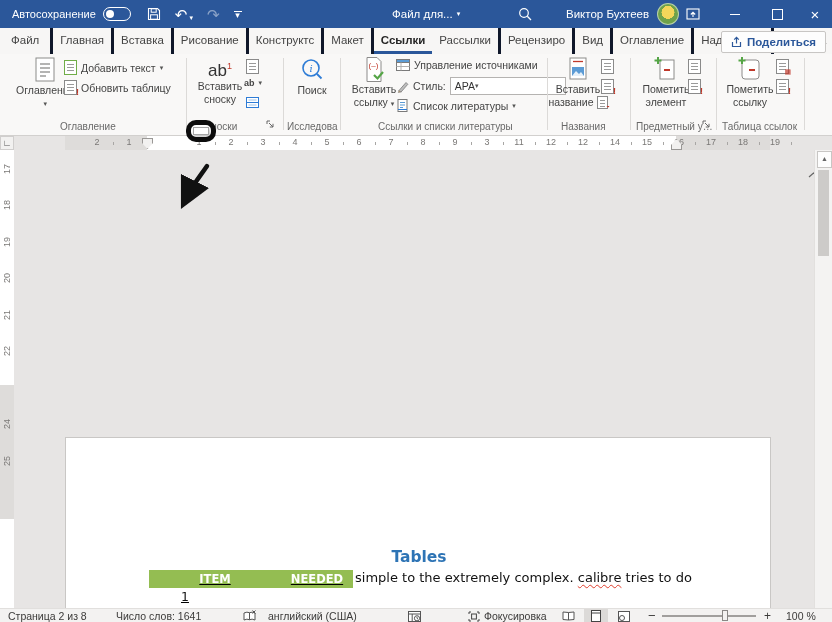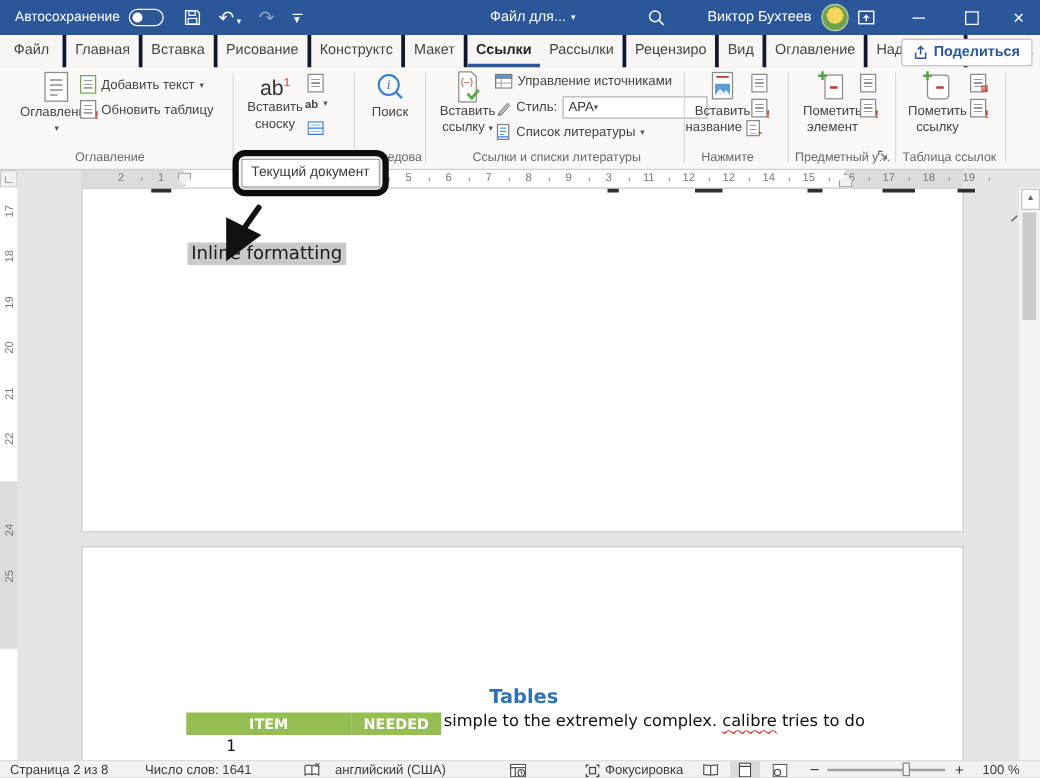--- a/index.html
+++ b/index.html
@@ -64,21 +64,21 @@
   .vr-white2{position:absolute;left:0;top:369px;width:14px;height:91px;background:#fff;}
   .vnum{position:absolute;left:0;width:14px;text-align:center;font-size:9px;color:#7a7876;transform:rotate(-90deg);}
   
   .page{position:absolute;background:#fff;border:1px solid #c9c7c5;box-sizing:border-box;}
   #page1{left:65px;top:150px;width:706px;height:276px;}
   #page2{left:65px;top:437px;width:706px;height:173px;border-bottom:none;}
   .frag{position:absolute;top:0;height:3px;background:#2f2f2f;}
   .sel-text{position:absolute;left:84px;top:43px;font-family:"DejaVu Sans",sans-serif;font-size:14.5px;color:#1b1b1b;background:#c9c9c9;padding:1px 3px;}
   .doc-heading{position:absolute;left:0;top:110px;width:706px;text-align:center;font-family:"DejaVu Sans",sans-serif;
                font-weight:bold;font-size:15.5px;}
-  .doc-table{position:absolute;left:83px;top:132px;width:204px;font-family:"DejaVu Sans",sans-serif;}
+  .doc-table{position:absolute;left:83px;top:132px;width:204px;font-family:"DejaVu Sans",sans-serif;text-decoration:underline;}
   .trow{display:flex;}
   .tcell{box-sizing:border-box;height:18px;line-height:18px;text-align:center;}
   .tcell.c0{width:132px;} .tcell.c1{width:72px;}
   .th .tcell{color:#fff;font-weight:bold;font-size:11.5px;}
   .tb .tcell{font-size:12.5px;color:#111;background:#fff;}
   .doc-para{position:absolute;left:289px;top:131px;width:336px;font-family:"DejaVu Sans",sans-serif;
             font-size:13px;line-height:17.5px;color:#111;}
   .doc-para .l1{text-indent:27px;white-space:nowrap;}
   .doc-para .l2{white-space:nowrap;}
   .sp-err{text-decoration:underline;text-decoration-style:wavy;text-decoration-color:#e03e2d;text-decoration-thickness:1px;text-underline-offset:2px;}
@@ -328,21 +328,21 @@
         </span>
     </div>
     <div class="smallbtn" style="left:601px;top:5px">
         <span class="mini-doc"></span>
       </div>
     <div class="smallbtn" style="left:601px;top:25px">
         <span class="mini-doc">
           <span class="mark">!</span>
         </span>
       </div>
-    <div class="grouplabel" style="left:561px">Нажмите</div>
+    <div class="grouplabel" style="left:561px">Названия</div>
     <div class="gdiv" style="left:630px"></div>
 
     <div class="bigbtn" style="left:640px;top:2px;width:52px">
       <span>
         <svg width="26" height="27" viewBox="0 0 26 27">
             <rect x="7" y="4" width="14" height="19" fill="#fff" stroke="#8c8b8a"></rect>
             <path d="M5 1v7M1.5 4.5h7" stroke="#55a546" stroke-width="2"></path>
             <line x1="11" y1="14" x2="17" y2="14" stroke="#c0392b" stroke-width="2"></line>
           </svg>
       </span>
@@ -456,30 +456,20 @@
         <span class="vnum" style="top: 50px;">18</span>
         <span class="vnum" style="top: 87px;">19</span>
         <span class="vnum" style="top: 123px;">20</span>
         <span class="vnum" style="top: 160px;">21</span>
         <span class="vnum" style="top: 196px;">22</span>
         <span class="vnum" style="top: 269px;">24</span>
         <span class="vnum" style="top: 306px;">25</span>
       </div>
   </div>
 
-  <div class="page" id="page1">
-    <div class="frag" style="left:55px;width:16px"></div>
-    <div class="frag" style="left:160px;width:8px"></div>
-    <div class="frag" style="left:420px;width:9px"></div>
-    <div class="frag" style="left:490px;width:22px"></div>
-    <div class="frag" style="left:580px;width:12px"></div>
-    <div class="frag" style="left:640px;width:26px"></div>
-    <div class="frag" style="left:700px;width:14px"></div>
-    <span class="sel-text">Inline formatting</span>
-  </div>
 
   <div class="page" id="page2">
     <div class="doc-heading" style="color: rgb(46, 116, 181);">Tables</div>
     <div class="doc-table">
       <div class="trow th">
           <div class="tcell c0" style="background: rgb(148, 189, 82);">ITEM</div>
           <div class="tcell c1" style="background: rgb(148, 189, 82);">NEEDED</div>
         </div>
       <div class="trow tb">
           <div class="tcell c1">1</div>
@@ -495,21 +485,20 @@
     <defs>
         <marker id="ah" markerWidth="7" markerHeight="7" refX="3.5" refY="3.5" orient="auto">
           <path d="M0 0 L7 3.5 L0 7 z" fill="#111"></path>
         </marker>
       </defs>
     <path d="M37 4 C31 13 24 21 18 33" fill="none" stroke="#111" stroke-width="4.5" stroke-linecap="round" marker-end="url(#ah)"></path>
   </svg>
 
   <div class="anno-box">
     <div class="tooltip">
-      <div class="l1">Текущий документ</div>
     </div>
   </div>
 
   <div class="scrollbar">
     <div class="sb-up">▲</div>
     <div class="sb-thumb"></div>
   </div>
 
   <div class="statusbar">
     <span class="sb-item" style="left:8px">Страница 2 из 8</span>

